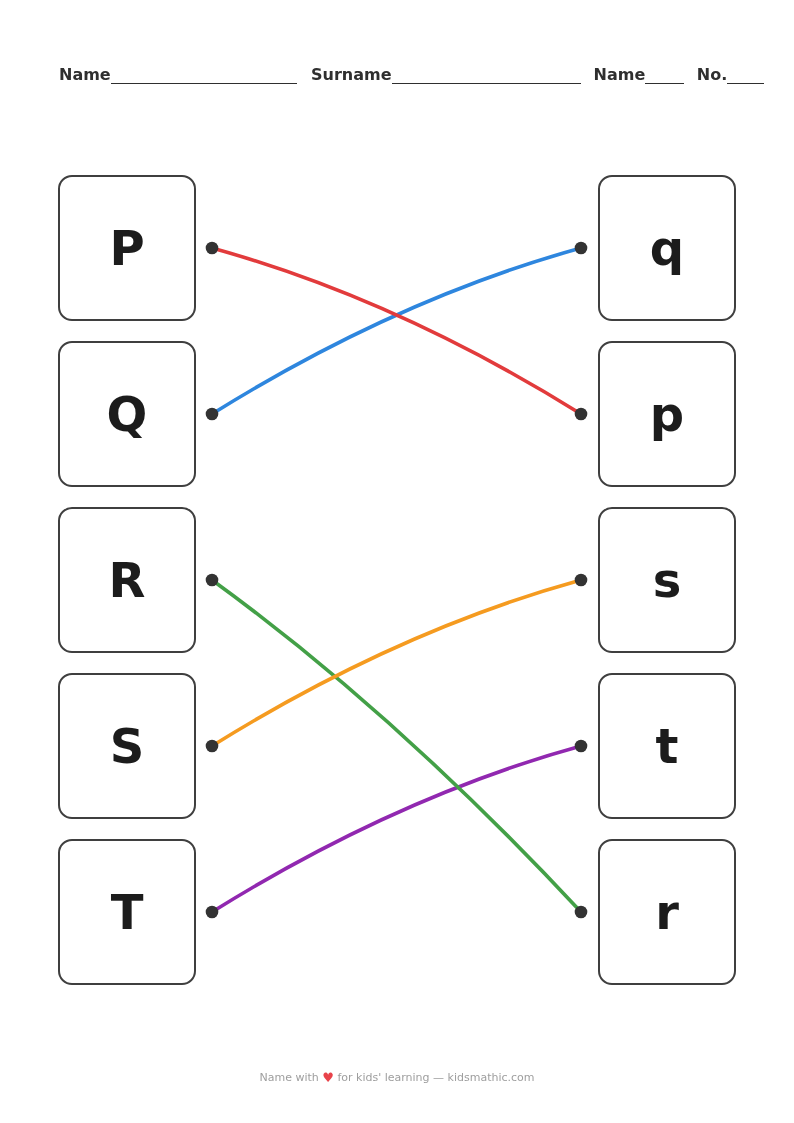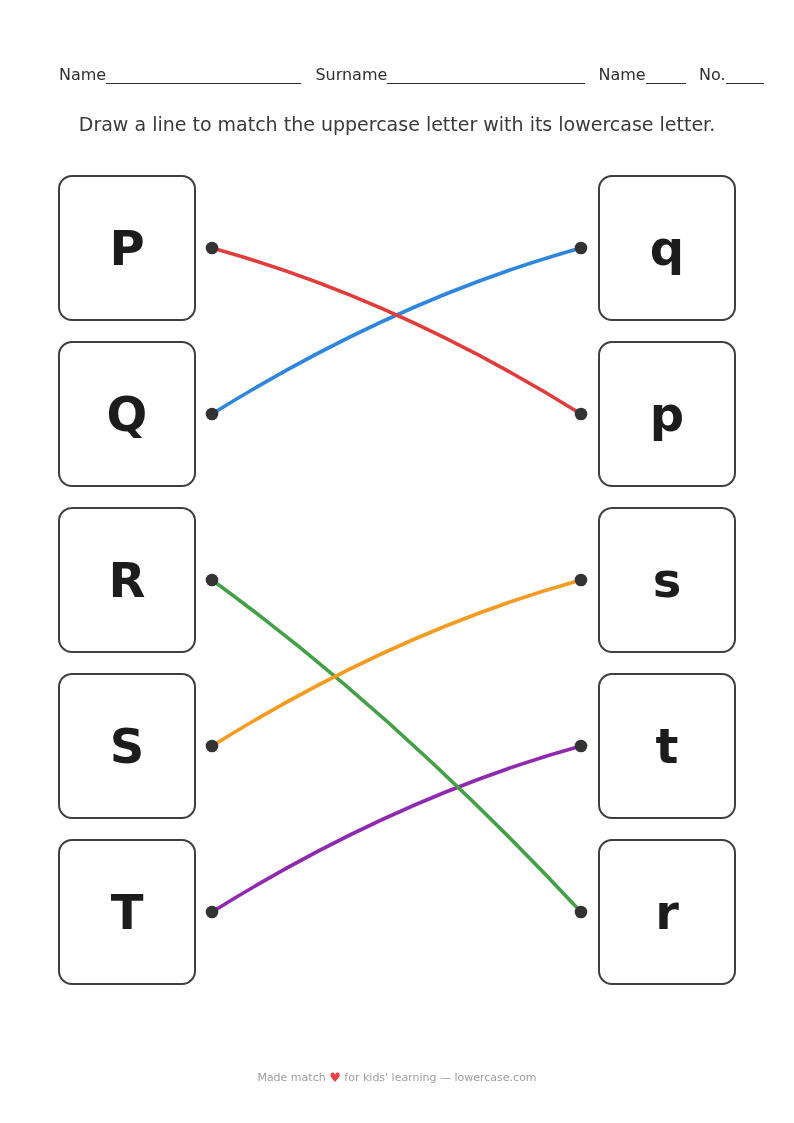--- a/index.html
+++ b/index.html
@@ -10,21 +10,21 @@
     position: relative; overflow: hidden;
   }
   .page { position: absolute; inset: 0; background: #fff; }
 
   
   .header {
     position: absolute; top: 64px; left: 59px; right: 30px;
     display: flex; align-items: flex-end;
     font-size: 16px; color: #2f2f2f;
   }
-  .hlabel { white-space: nowrap; line-height: 22px; }
+  .hlabel { white-space: nowrap; line-height: 22px; font-weight: bold; }
   .hline {
     border-bottom: 1.6px solid #2f2f2f;
     height: 6px; margin-bottom: 2px;
   }
   .hline.w-name    { width: 203px; margin-right: 14px; }
   .hline.w-surname { width: 206px; margin-right: 13px; }
   .hline.w-class   { width: 42px;  margin-right: 13px; }
   .hline.w-no      { width: 40px; }
 
   
@@ -68,21 +68,20 @@
     <span class="hlabel">Name</span>
     <span class="hline w-name"></span>
     <span class="hlabel">Surname</span>
     <span class="hline w-surname"></span>
     <span class="hlabel">Name</span>
     <span class="hline w-class"></span>
     <span class="hlabel">No.</span>
     <span class="hline w-no"></span>
   </div>
 
-  <div class="title">Draw a line to match the uppercase letter with its lowercase letter.</div>
 
   <div class="board">
     <div class="col">
         <div class="letterbox" style="border-color: rgb(63, 63, 63); color: rgb(28, 28, 28);">P</div>
         <div class="letterbox" style="border-color: rgb(63, 63, 63); color: rgb(28, 28, 28);">Q</div>
         <div class="letterbox" style="border-color: rgb(63, 63, 63); color: rgb(28, 28, 28);">R</div>
         <div class="letterbox" style="border-color: rgb(63, 63, 63); color: rgb(28, 28, 28);">S</div>
         <div class="letterbox" style="border-color: rgb(63, 63, 63); color: rgb(28, 28, 28);">T</div>
       </div>
     <div class="col">
@@ -106,18 +105,18 @@
       <circle cx="212" cy="746" r="6.3" fill="#333333"></circle>
       <circle cx="212" cy="912" r="6.3" fill="#333333"></circle>
       <circle cx="581" cy="248" r="6.3" fill="#333333"></circle>
       <circle cx="581" cy="414" r="6.3" fill="#333333"></circle>
       <circle cx="581" cy="580" r="6.3" fill="#333333"></circle>
       <circle cx="581" cy="746" r="6.3" fill="#333333"></circle>
       <circle cx="581" cy="912" r="6.3" fill="#333333"></circle>
     </svg>
 
   <div class="footer" style="color: rgb(158, 158, 158);">
-    <span>Made match</span>
+    <span>Name with</span>
     <span class="heart" style="color: rgb(232, 67, 74);">♥</span>
-    <span>for kids' learning — lowercase.com</span>
+    <span>for kids' learning — kidsmathic.com</span>
   </div>
 
 </div>
 
 </body></html>

